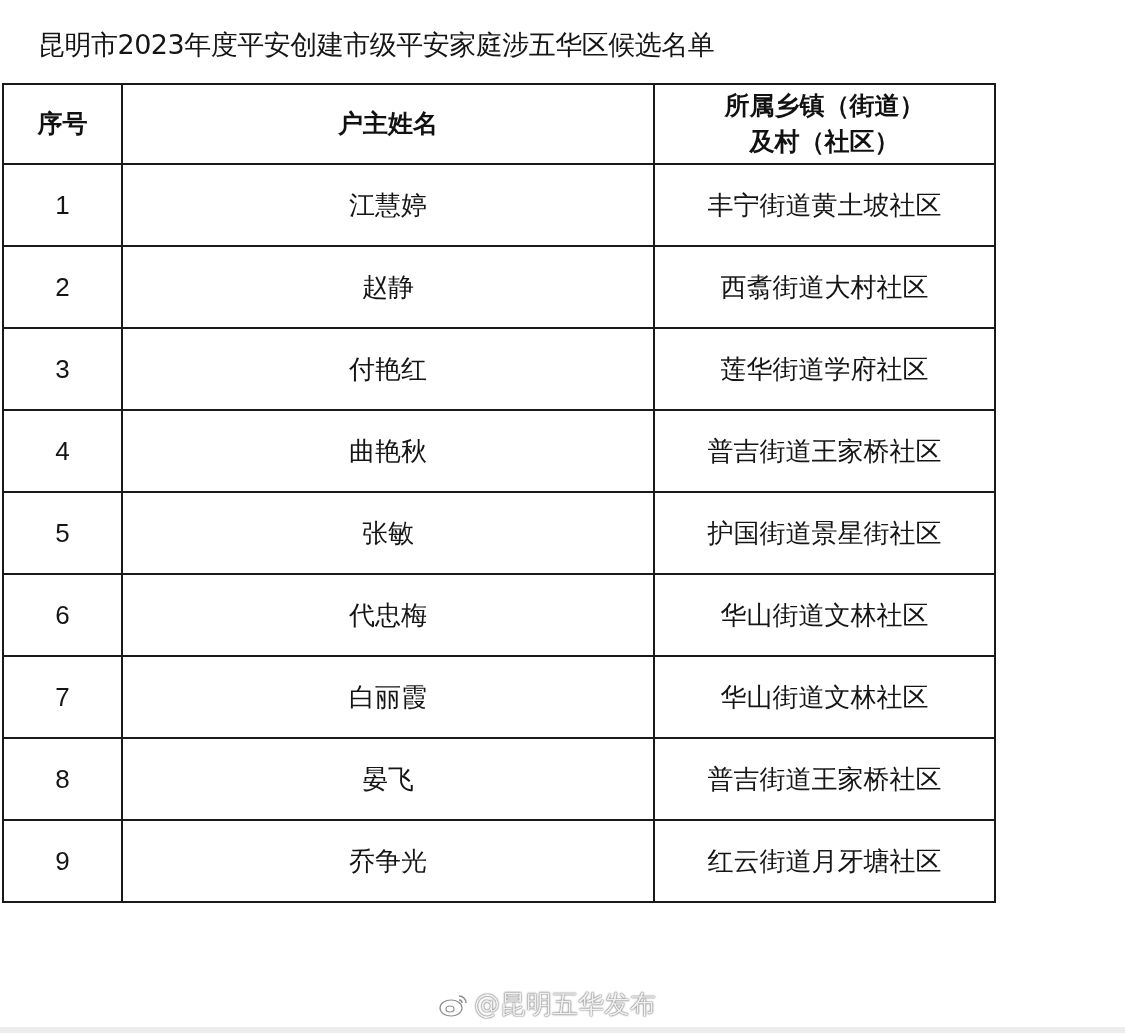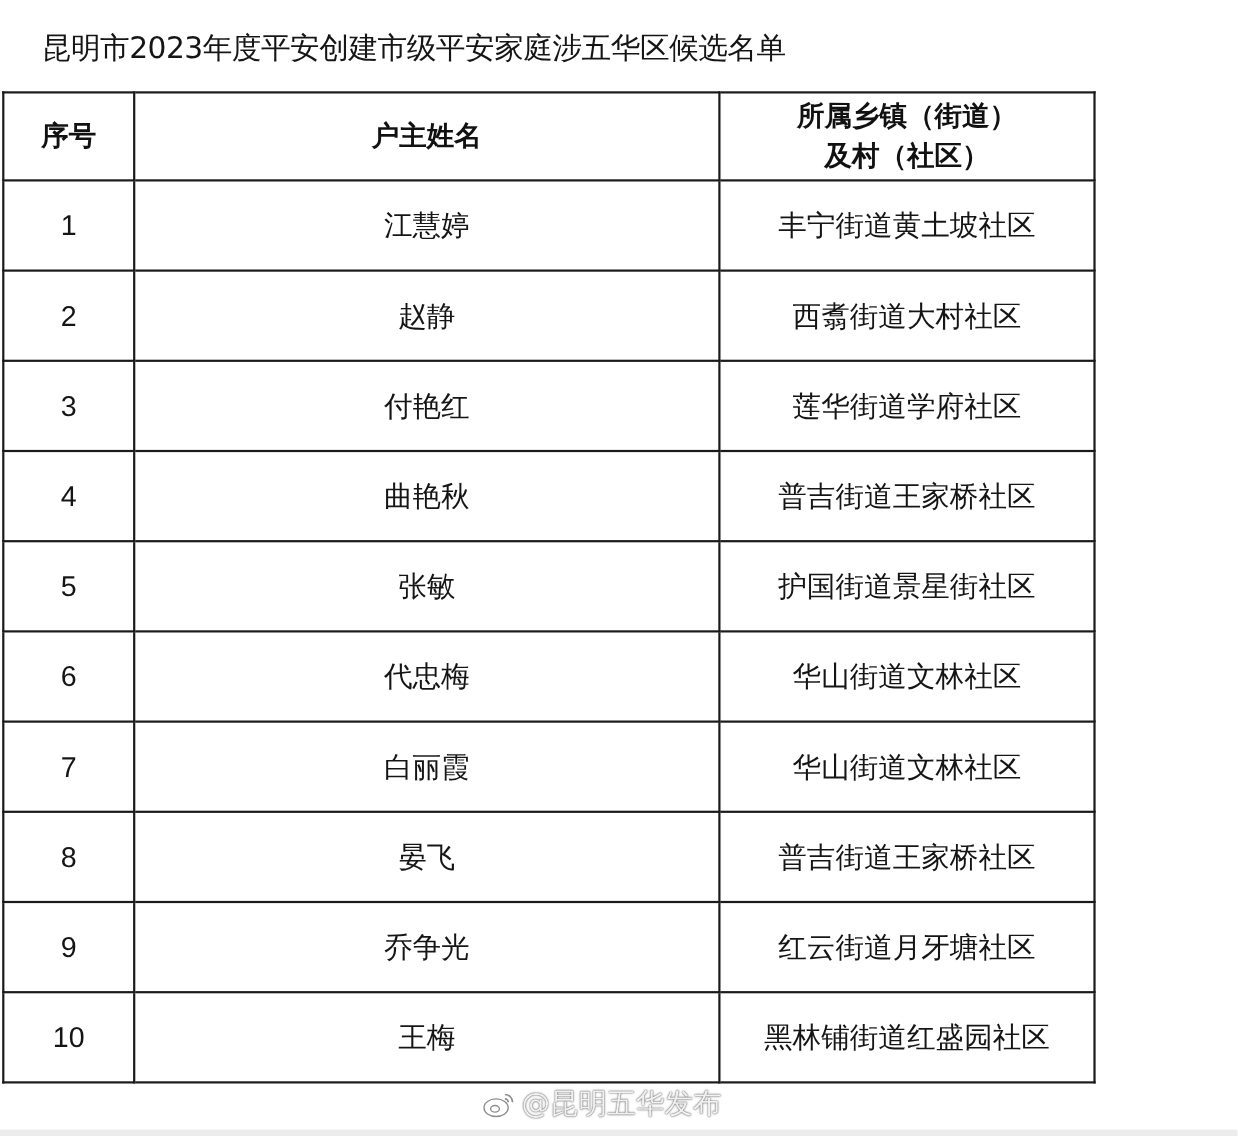--- a/index.html
+++ b/index.html
@@ -146,25 +146,20 @@
     <tr>
       <td class="idx">8</td>
       <td>晏飞</td>
       <td>普吉街道王家桥社区</td>
     </tr>
     <tr>
       <td class="idx">9</td>
       <td>乔争光</td>
       <td>红云街道月牙塘社区</td>
     </tr>
-    <tr>
-      <td class="idx">10</td>
-      <td>王梅</td>
-      <td>黑林铺街道红盛园社区</td>
-    </tr>
   </tbody>
 </table>
 
 <div class="watermark">
   <span class="weibo-icon">
     <svg width="32" height="28" viewBox="0 0 32 28">
       <ellipse cx="13" cy="17" rx="11" ry="8" fill="rgba(255,255,255,0.9)" stroke="rgba(0,0,0,0.45)" stroke-width="1.2"></ellipse>
       <ellipse cx="12" cy="18" rx="4" ry="3" fill="none" stroke="rgba(0,0,0,0.45)" stroke-width="1.2"></ellipse>
       <path d="M21 5 a7 7 0 0 1 7 7" fill="none" stroke="rgba(0,0,0,0.45)" stroke-width="1.5"></path>
       <path d="M21 9 a3 3 0 0 1 3 3" fill="none" stroke="rgba(0,0,0,0.45)" stroke-width="1.5"></path>

